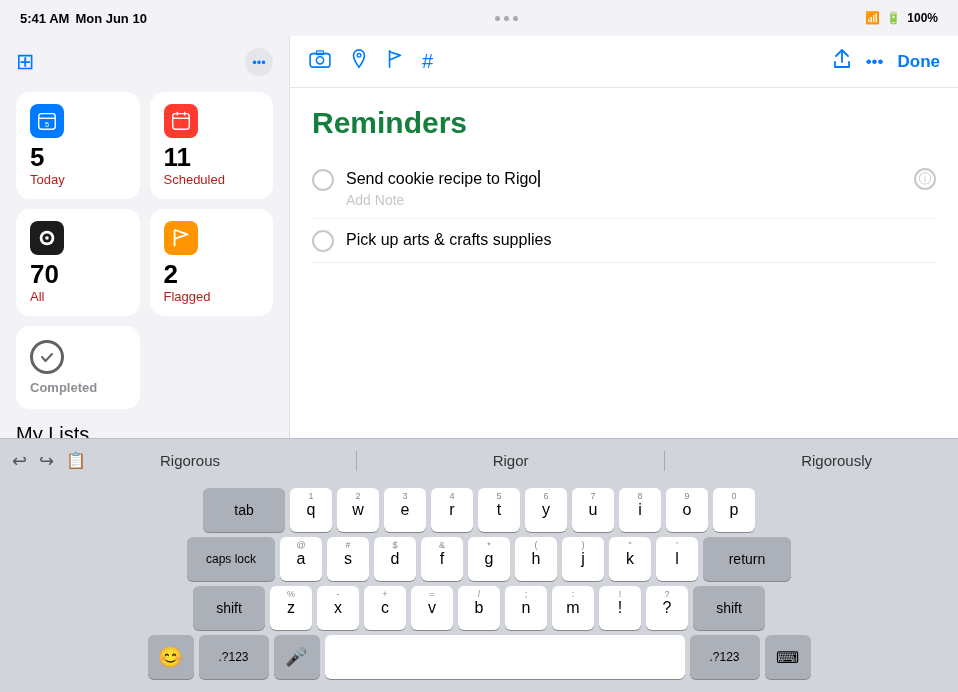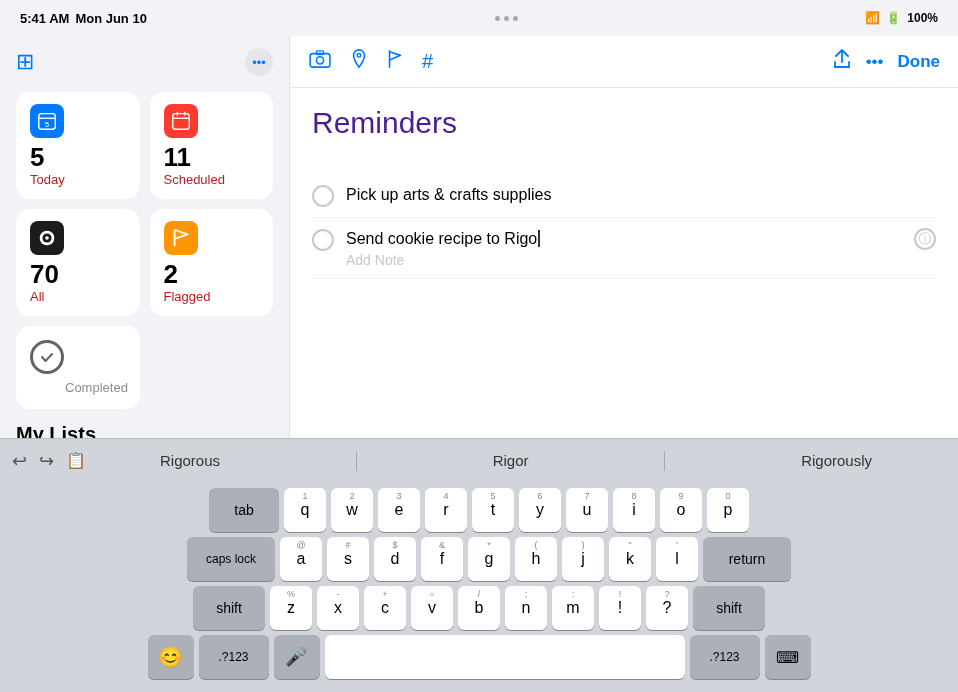--- a/index.html
+++ b/index.html
@@ -115,27 +115,26 @@
     .completed-icon {
       width: 34px; height: 34px;
       border-radius: 50%;
       border: 3px solid #636366;
       display: flex; align-items: center; justify-content: center;
       margin-bottom: 4px;
     }
     .completed-label {
       font-size: 13px;
       color: #8e8e93;
-      font-weight: 400;
-      margin-left: 35px;
+      font-weight: 700;
     }
 
     .my-lists-label {
       font-size: 20px;
-      font-weight: 700;
+      font-weight: 400;
       color: #000;
       margin-top: 4px;
     }
 
     
     .detail-pane {
       flex: 1;
       background: #fff;
       display: flex;
       flex-direction: column;
@@ -166,23 +165,23 @@
 
     
     .reminders-content {
       flex: 1;
       padding: 18px 22px;
       overflow-y: auto;
     }
 
     .reminders-title {
       font-size: 30px;
-      font-weight: 400;
-      color: #4c1d95;
-      margin-bottom: 34px;
+      font-weight: 700;
+      color: #15803d;
+      margin-bottom: 18px;
     }
 
     .reminder-item {
       display: flex;
       align-items: flex-start;
       gap: 12px;
       padding: 10px 0;
       border-bottom: 1px solid #f0f0f5;
     }
 
@@ -295,21 +294,21 @@
       left: 50%;
       transform: translateX(-50%);
     }
 
     .key-special {
       background: #abb0b9;
       color: #000;
       font-size: 14px;
     }
 
-    .key-tab { width: 70px; }
+    .key-tab { width: 82px; }
     .key-delete { width: 70px; }
     .key-capslock { width: 88px; margin-left: 20px; }
     .key-return { width: 88px; }
     .key-shift-left { width: 72px; font-size: 14px; }
     .key-shift-right { width: 72px; font-size: 14px; }
 
     .key-emoji { width: 46px; }
     .key-numbers { width: 70px; font-size: 13px; }
     .key-mic { width: 46px; }
     .key-space {
@@ -459,33 +458,33 @@
         <span class="done-btn">Done</span>
       </div>
     </div>
 
     <div class="reminders-content">
       <div class="reminders-title">Reminders</div>
 
       <div class="reminder-item">
         <div class="reminder-circle"></div>
         <div class="reminder-text-block">
-          <div class="reminder-text">Pick up arts &amp; crafts supplies</div>
-        </div>
-      </div>
-
-      <div class="reminder-item">
-        <div class="reminder-circle"></div>
-        <div class="reminder-text-block">
           <div class="reminder-text">
             <span>Send cookie recipe to Rigo</span><span style="border-left:2px solid #333;margin-left:1px;animation:blink 1s infinite;">&nbsp;</span>
           </div>
           <div class="reminder-note">Add Note</div>
         </div>
         <div class="reminder-info-icon">ⓘ</div>
+      </div>
+
+      <div class="reminder-item">
+        <div class="reminder-circle"></div>
+        <div class="reminder-text-block">
+          <div class="reminder-text">Pick up arts &amp; crafts supplies</div>
+        </div>
       </div>
     </div>
   </div>
 </div>
 
 <div class="keyboard-area">
 
   <div class="autocorrect-bar">
     <div class="autocorrect-left">
       <span class="autocorrect-icon">↩</span>

